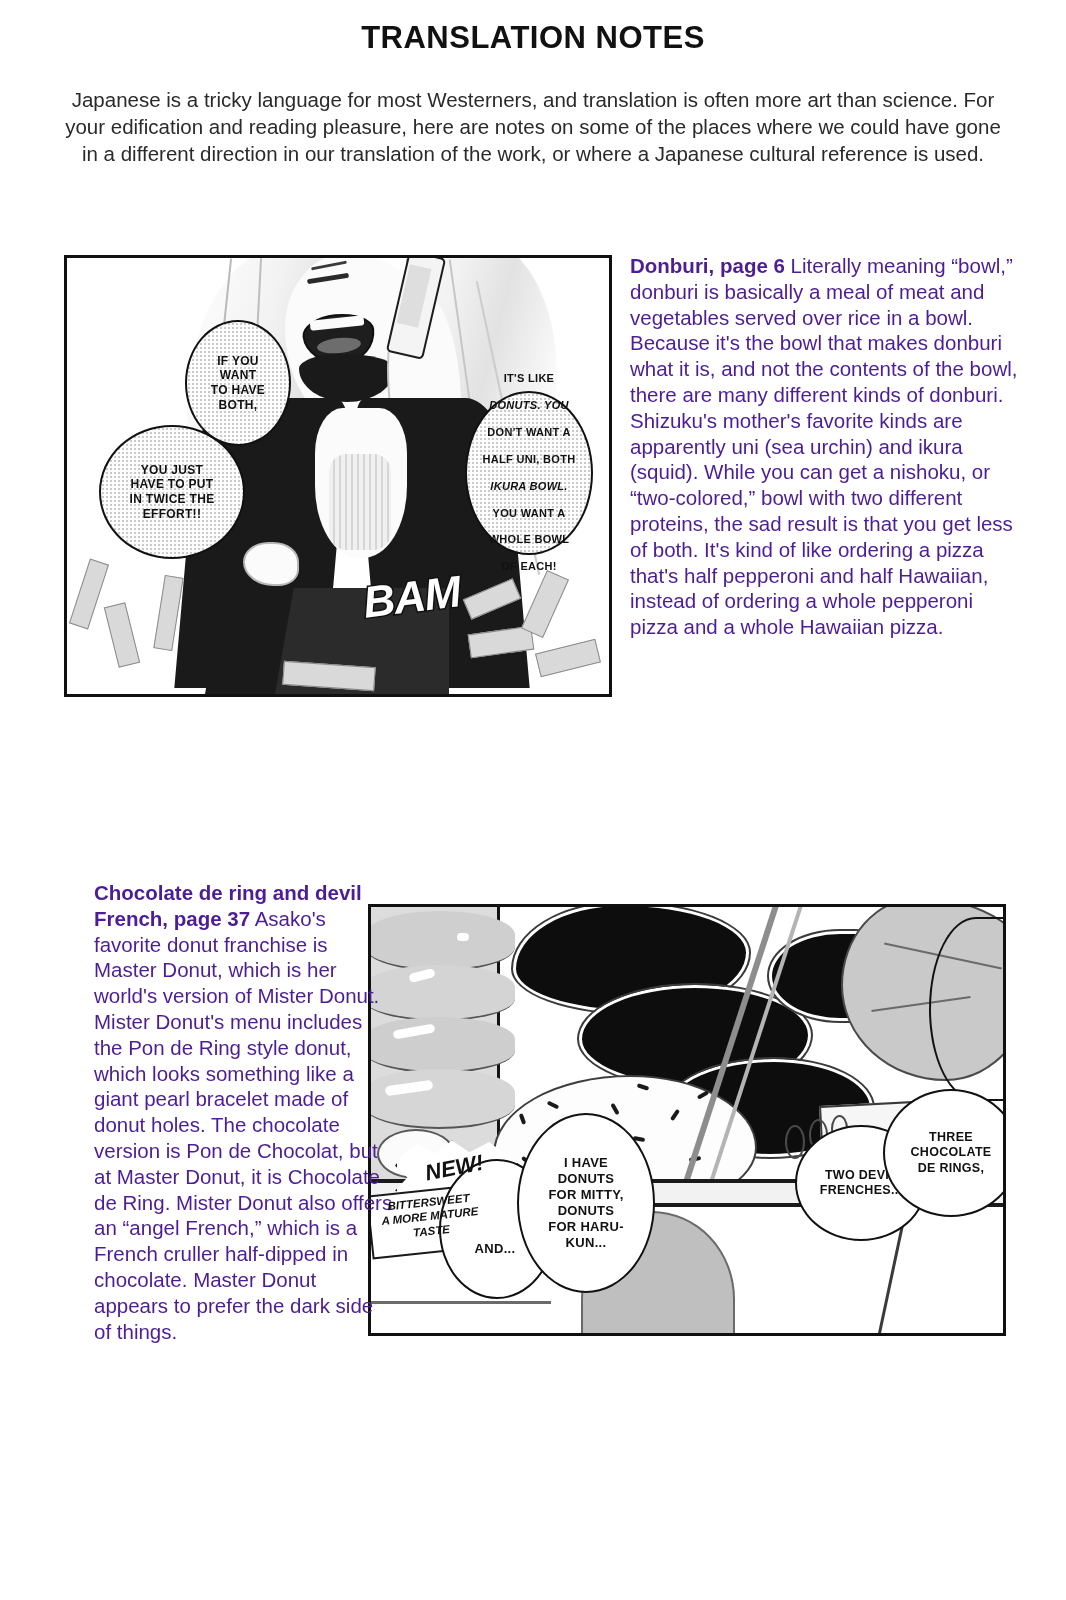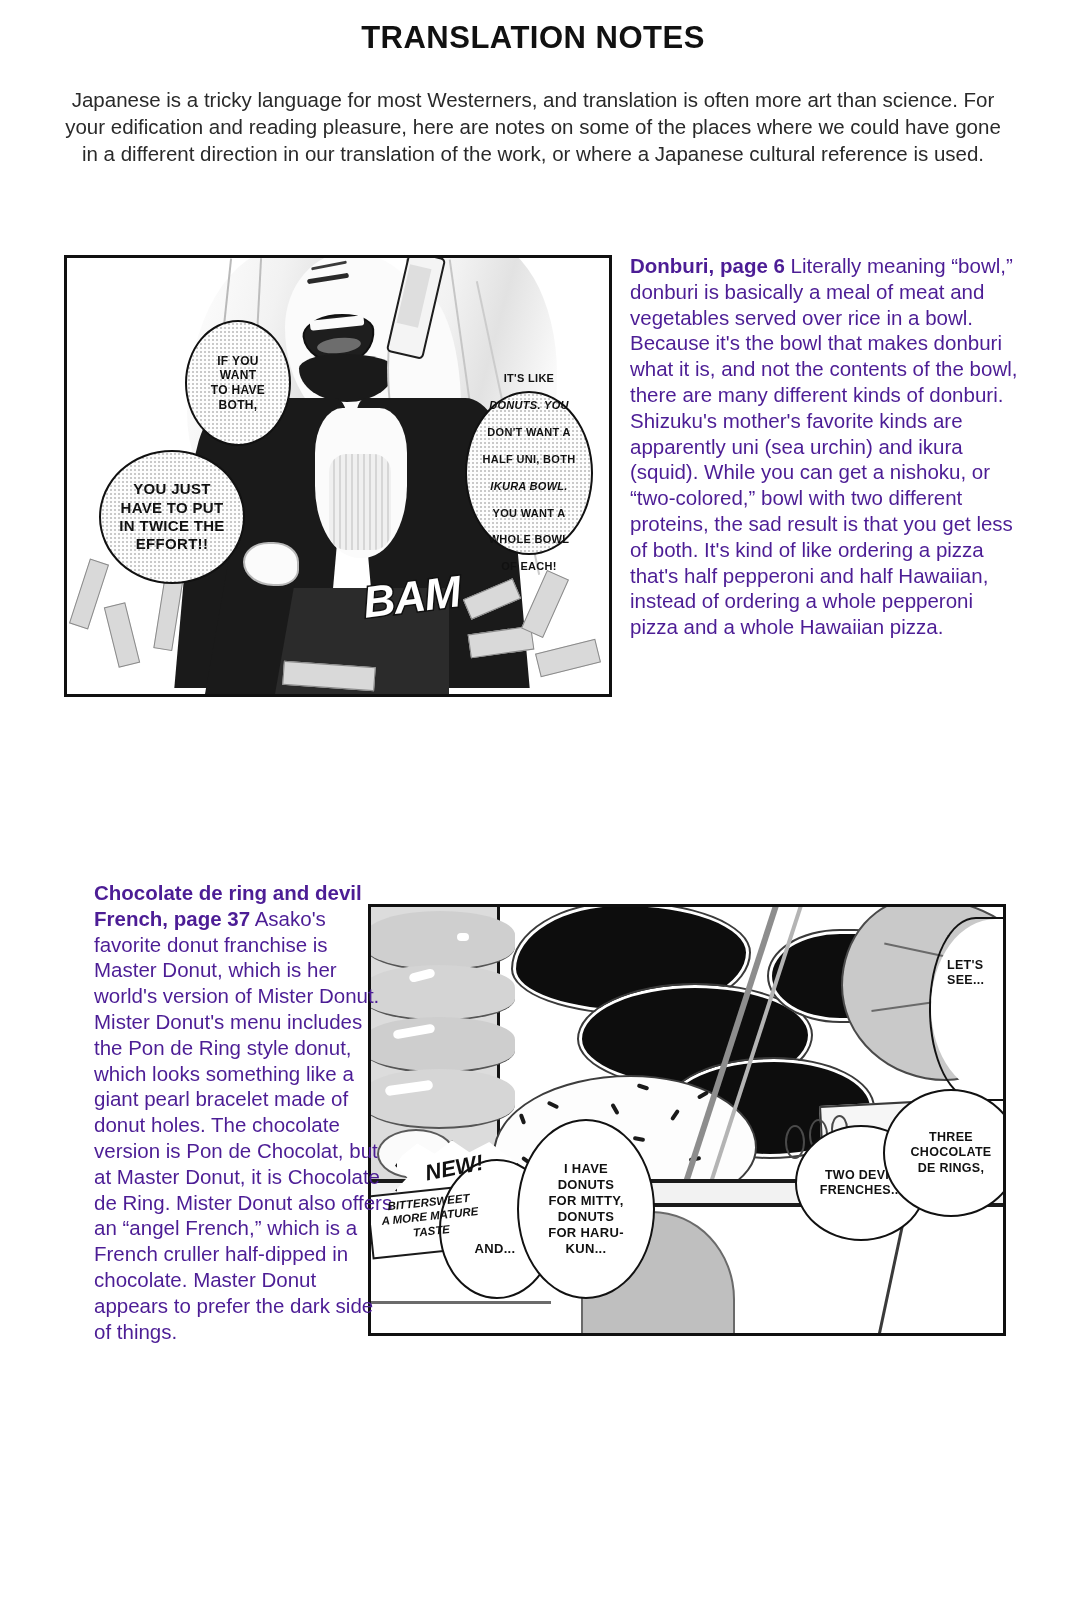--- a/index.html
+++ b/index.html
@@ -191,21 +191,21 @@
 
   <div class="bam" style="left:296px;top:314px;">BAM</div>
 
   <div class="bubble dotted" style="left:118px;top:62px;width:102px;height:122px;font-size:12px;">
     <div class="bubble-txt">IF YOU
 WANT
 TO HAVE
 BOTH,</div>
   </div>
 
-  <div class="bubble dotted" style="left:32px;top:192px;width:142px;height:130px;font-size:15px;">
+  <div class="bubble dotted" style="left:32px;top:167px;width:142px;height:130px;font-size:12px;">
     <div class="bubble-txt">YOU JUST
 HAVE TO PUT
 IN TWICE THE
 EFFORT!!</div>
   </div>
 
   <div class="bubble dotted" style="left:398px;top:133px;width:124px;height:160px;font-size:11px;">
     <div class="bubble-txt">
       <div>IT'S LIKE</div>
       <div class="ital">DONUTS. YOU</div>
@@ -276,44 +276,40 @@
   <div class="newtag" style="left:54px;top:248px;">NEW!</div>
   <div class="p-abs" style="left:-2px;top:282px;width:122px;height:60px;background:#fff;border:2px solid #1a1a1a;transform:rotate(-6deg);"></div>
   <div class="bittersweet" style="left:2px;top:288px;width:114px;">BITTERSWEET
 A MORE MATURE
 TASTE</div>
 
   <div class="bubble plain" style="left:68px;top:252px;width:112px;height:136px;font-size:13px;border-radius:50% 50% 50% 50%/50% 50% 50% 50%;">
     <div class="bubble-txt" style="transform:translate(-2px,20px);">AND...</div>
   </div>
 
-  <div class="bubble plain" style="left:146px;top:212px;width:134px;height:176px;font-size:13px;">
+  <div class="bubble plain" style="left:146px;top:206px;width:134px;height:176px;font-size:13px;">
     <div class="bubble-txt">I HAVE
 DONUTS
 FOR MITTY,
 DONUTS
 FOR HARU-
 KUN...</div>
   </div>
 
   <div class="bubble plain" style="left:424px;top:218px;width:128px;height:112px;font-size:12.5px;">
     <div class="bubble-txt">TWO DEVIL
 FRENCHES...</div>
   </div>
 
   <div class="bubble plain" style="left:512px;top:182px;width:132px;height:124px;font-size:12.5px;">
     <div class="bubble-txt">THREE
 CHOCOLATE
 DE RINGS,</div>
   </div>
 
-  <div class="bubble plain" style="left:560px;top:12px;width:124px;height:176px;font-size:12.5px;border:none;background:#fff;border-radius:52% 0 0 52%/50% 0 0 50%;justify-content:flex-start;">
-    <div class="bubble-txt" style="padding-left:16px;text-align:left;transform:translateY(-34px);">LET'S
-SEE...</div>
-  </div>
   <div class="p-abs" style="left:558px;top:10px;width:76px;height:180px;border:2.4px solid #111;border-right:none;border-radius:60% 0 0 60%/50% 0 0 50%;background:transparent;z-index:39;"></div>
 </div>
 
 <div class="note-col" id="note-donburi">
   <span class="note-head">Donburi, page 6</span> 
   <span>Literally meaning “bowl,” donburi is basically a meal of meat and vegetables served over rice in a bowl. Because it's the bowl that makes donburi what it is, and not the contents of the bowl, there are many different kinds of donburi. Shizuku's mother's favorite kinds are apparently uni (sea urchin) and ikura (squid). While you can get a nishoku, or “two-colored,” bowl with two different proteins, the sad result is that you get less of both. It's kind of like ordering a pizza that's half pepperoni and half Hawaiian, instead of ordering a whole pepperoni pizza and a whole Hawaiian pizza.</span>
 </div>
 
 <div class="note-col" id="note-chocolate">
   <span class="note-head">Chocolate de ring and devil French, page 37</span> 

